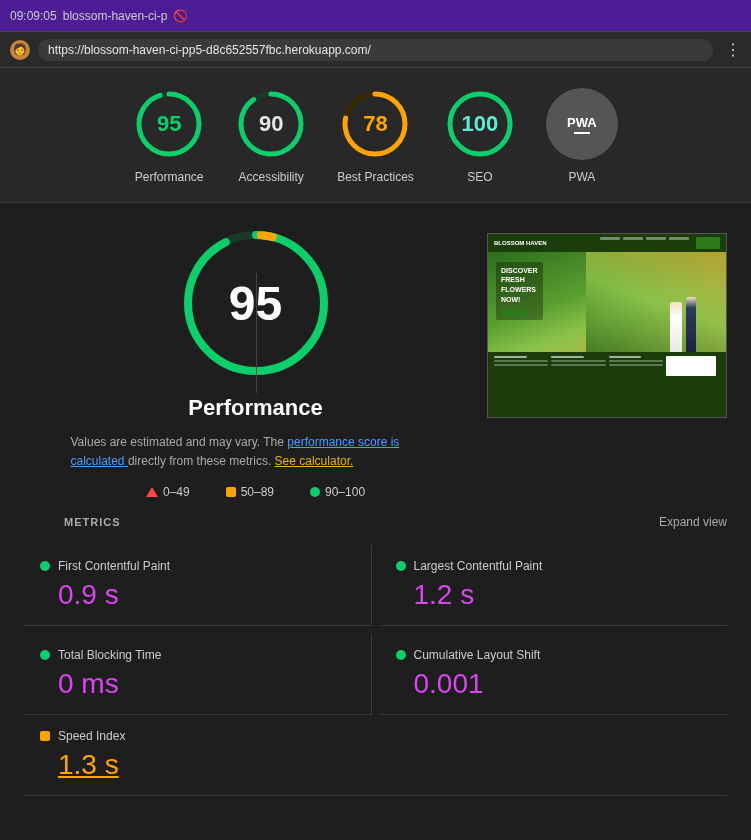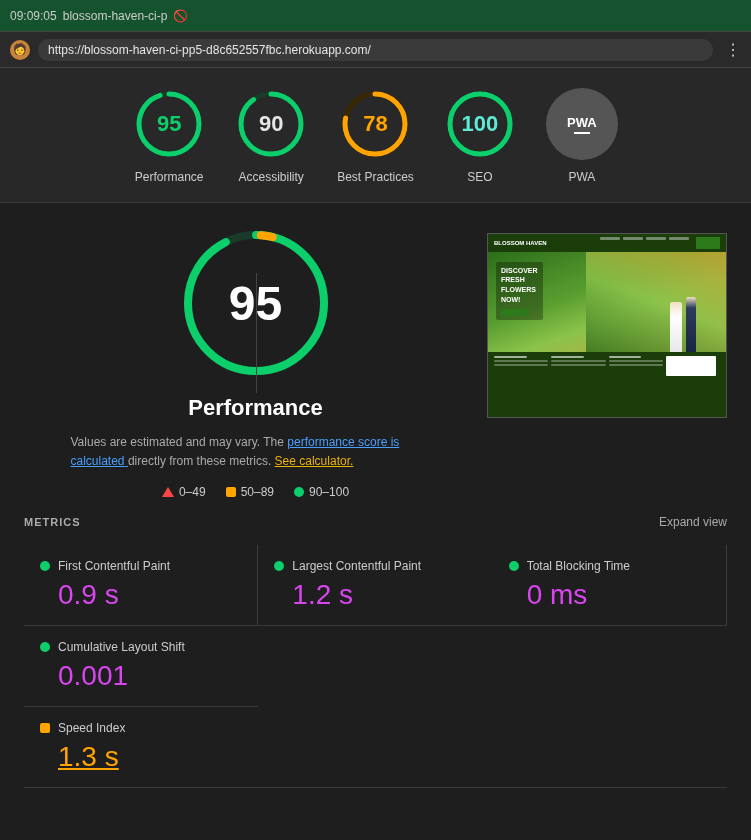--- a/index.html
+++ b/index.html
@@ -7,21 +7,21 @@
       background: #1e1e1e;
       color: #e8e8e8;
       font-family: Arial, sans-serif;
       width: 751px;
       min-height: 840px;
       overflow-x: hidden;
     }
 
     
     .browser-bar {
-      background: #14532d;
+      background: #4c1d95;
       height: 32px;
       display: flex;
       align-items: center;
       padding: 0 10px;
       gap: 8px;
       border-bottom: 1px solid #444;
     }
     .browser-controls {
       display: flex;
       align-items: center;
@@ -134,21 +134,21 @@
       top: 50%;
       left: 50%;
       transform: translate(-50%, -50%);
       font-size: 48px;
       font-weight: bold;
       color: #fff;
     }
 
     .legend {
       display: flex;
-      gap: 20px;
+      gap: 36px;
       align-items: flex-start;
       font-size: 12px;
       color: #ccc;
     }
 
     .legend-item {
       display: flex;
       align-items: center;
       gap: 5px;
     }
@@ -297,39 +297,40 @@
     
     .metrics-section {
       grid-column: 1 / -1;
     }
 
     .metrics-header {
       display: flex;
       justify-content: space-between;
       align-items: center;
       margin-bottom: 16px;
+      margin-left: 40px;
     }
 
     .metrics-title {
       font-size: 11px;
       font-weight: bold;
       color: #aaa;
       letter-spacing: 1px;
     }
 
     .expand-view {
       font-size: 12px;
       color: #aaa;
       cursor: pointer;
     }
 
     .metrics-grid {
       display: grid;
-      grid-template-columns: 1fr 1fr 1fr;
-      gap: 0;
+      grid-template-columns: 1fr 1fr;
+      gap: 8px;
     }
 
     .metric-card {
       padding: 14px 16px;
       border-bottom: 1px solid #3a3a3a;
     }
 
     .metric-card:nth-child(odd) {
       border-right: 1px solid #3a3a3a;
     }

